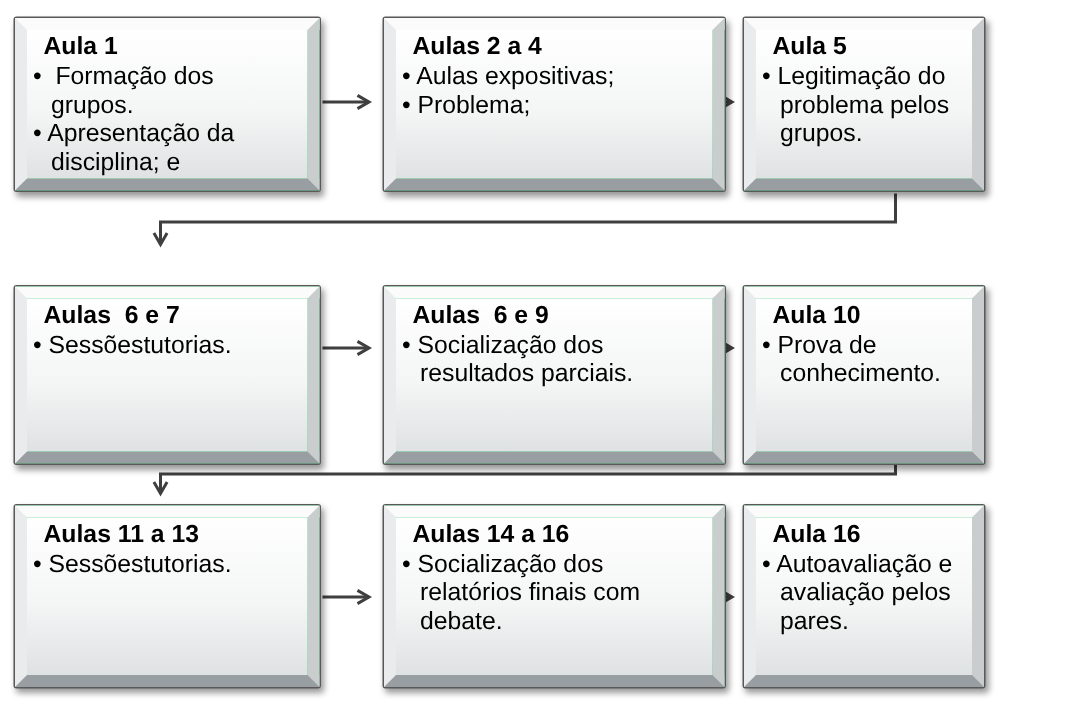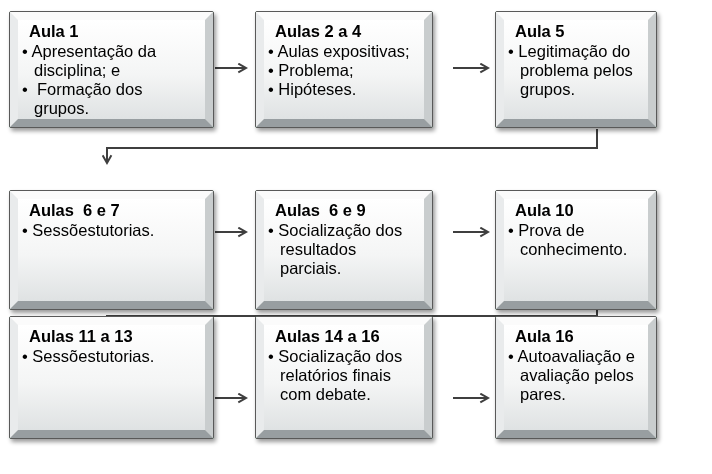--- a/index.html
+++ b/index.html
@@ -32,25 +32,25 @@
     background:linear-gradient(to bottom,#ffffff 0%,#f4f5f5 55%,#dfe2e3 100%);
     padding:2px 4px 2px 11px;
     font-size:16.5px;line-height:19px;
     overflow:hidden;
   }
   .box-title{font-weight:bold;white-space:pre-wrap;margin-bottom:1px;}
   .bullet{margin-left:-7px;padding-left:12px;text-indent:-12px;white-space:pre-wrap;}
 
   
   .c1{left:9px;width:205px;}
-  .c2{left:255px;width:178px;}
+  .c2{left:255px;width:229px;}
   .c3{left:495px;width:162px;}
   .r1{top:11px;height:117px;}
   .r2{top:172px;height:120px;margin-top:18px;}
-  .r3{top:316px;height:123px;}
+  .r3{top:336px;height:123px;}
 </style>
 </head>
 <body>
 
 <div class="canvas">
 
   <svg class="connectors" viewBox="0 0 712 474" xmlns="http://www.w3.org/2000/svg">
     <defs>
       <marker id="ah" viewBox="0 0 10 10" refX="8" refY="5" markerWidth="11" markerHeight="11" orient="auto" markerUnits="userSpaceOnUse">
         <path class="ah-path" d="M1,1 L8,5 L1,9"></path>
@@ -63,33 +63,32 @@
     <line class="connector" x1="453" y1="232" x2="488" y2="232" marker-end="url(#ah)"></line>
     <polyline class="connector" points="597,293 597,316 107,316 107,329" marker-end="url(#ah)"></polyline>
     <line class="connector" x1="215" y1="398" x2="246" y2="398" marker-end="url(#ah)"></line>
     <line class="connector" x1="453" y1="398" x2="488" y2="398" marker-end="url(#ah)"></line>
   </svg>
 
   <div class="box r1 c1">
     <div class="bevel">
       <div class="content">
         <div class="box-title">Aula 1</div>
+        <div class="bullet">•  Formação dos grupos.</div>
         <div class="bullet">• Apresentação da disciplina; e</div>
-        <div class="bullet">•  Formação dos grupos.</div>
       </div>
     </div>
   </div>
 
   <div class="box r1 c2">
     <div class="bevel">
       <div class="content">
         <div class="box-title">Aulas 2 a 4</div>
         <div class="bullet">• Aulas expositivas;</div>
         <div class="bullet">• Problema;</div>
-        <div class="bullet">• Hipóteses.</div>
       </div>
     </div>
   </div>
 
   <div class="box r1 c3">
     <div class="bevel">
       <div class="content">
         <div class="box-title">Aula 5</div>
         <div class="bullet">• Legitimação do problema pelos grupos.</div>
       </div>

